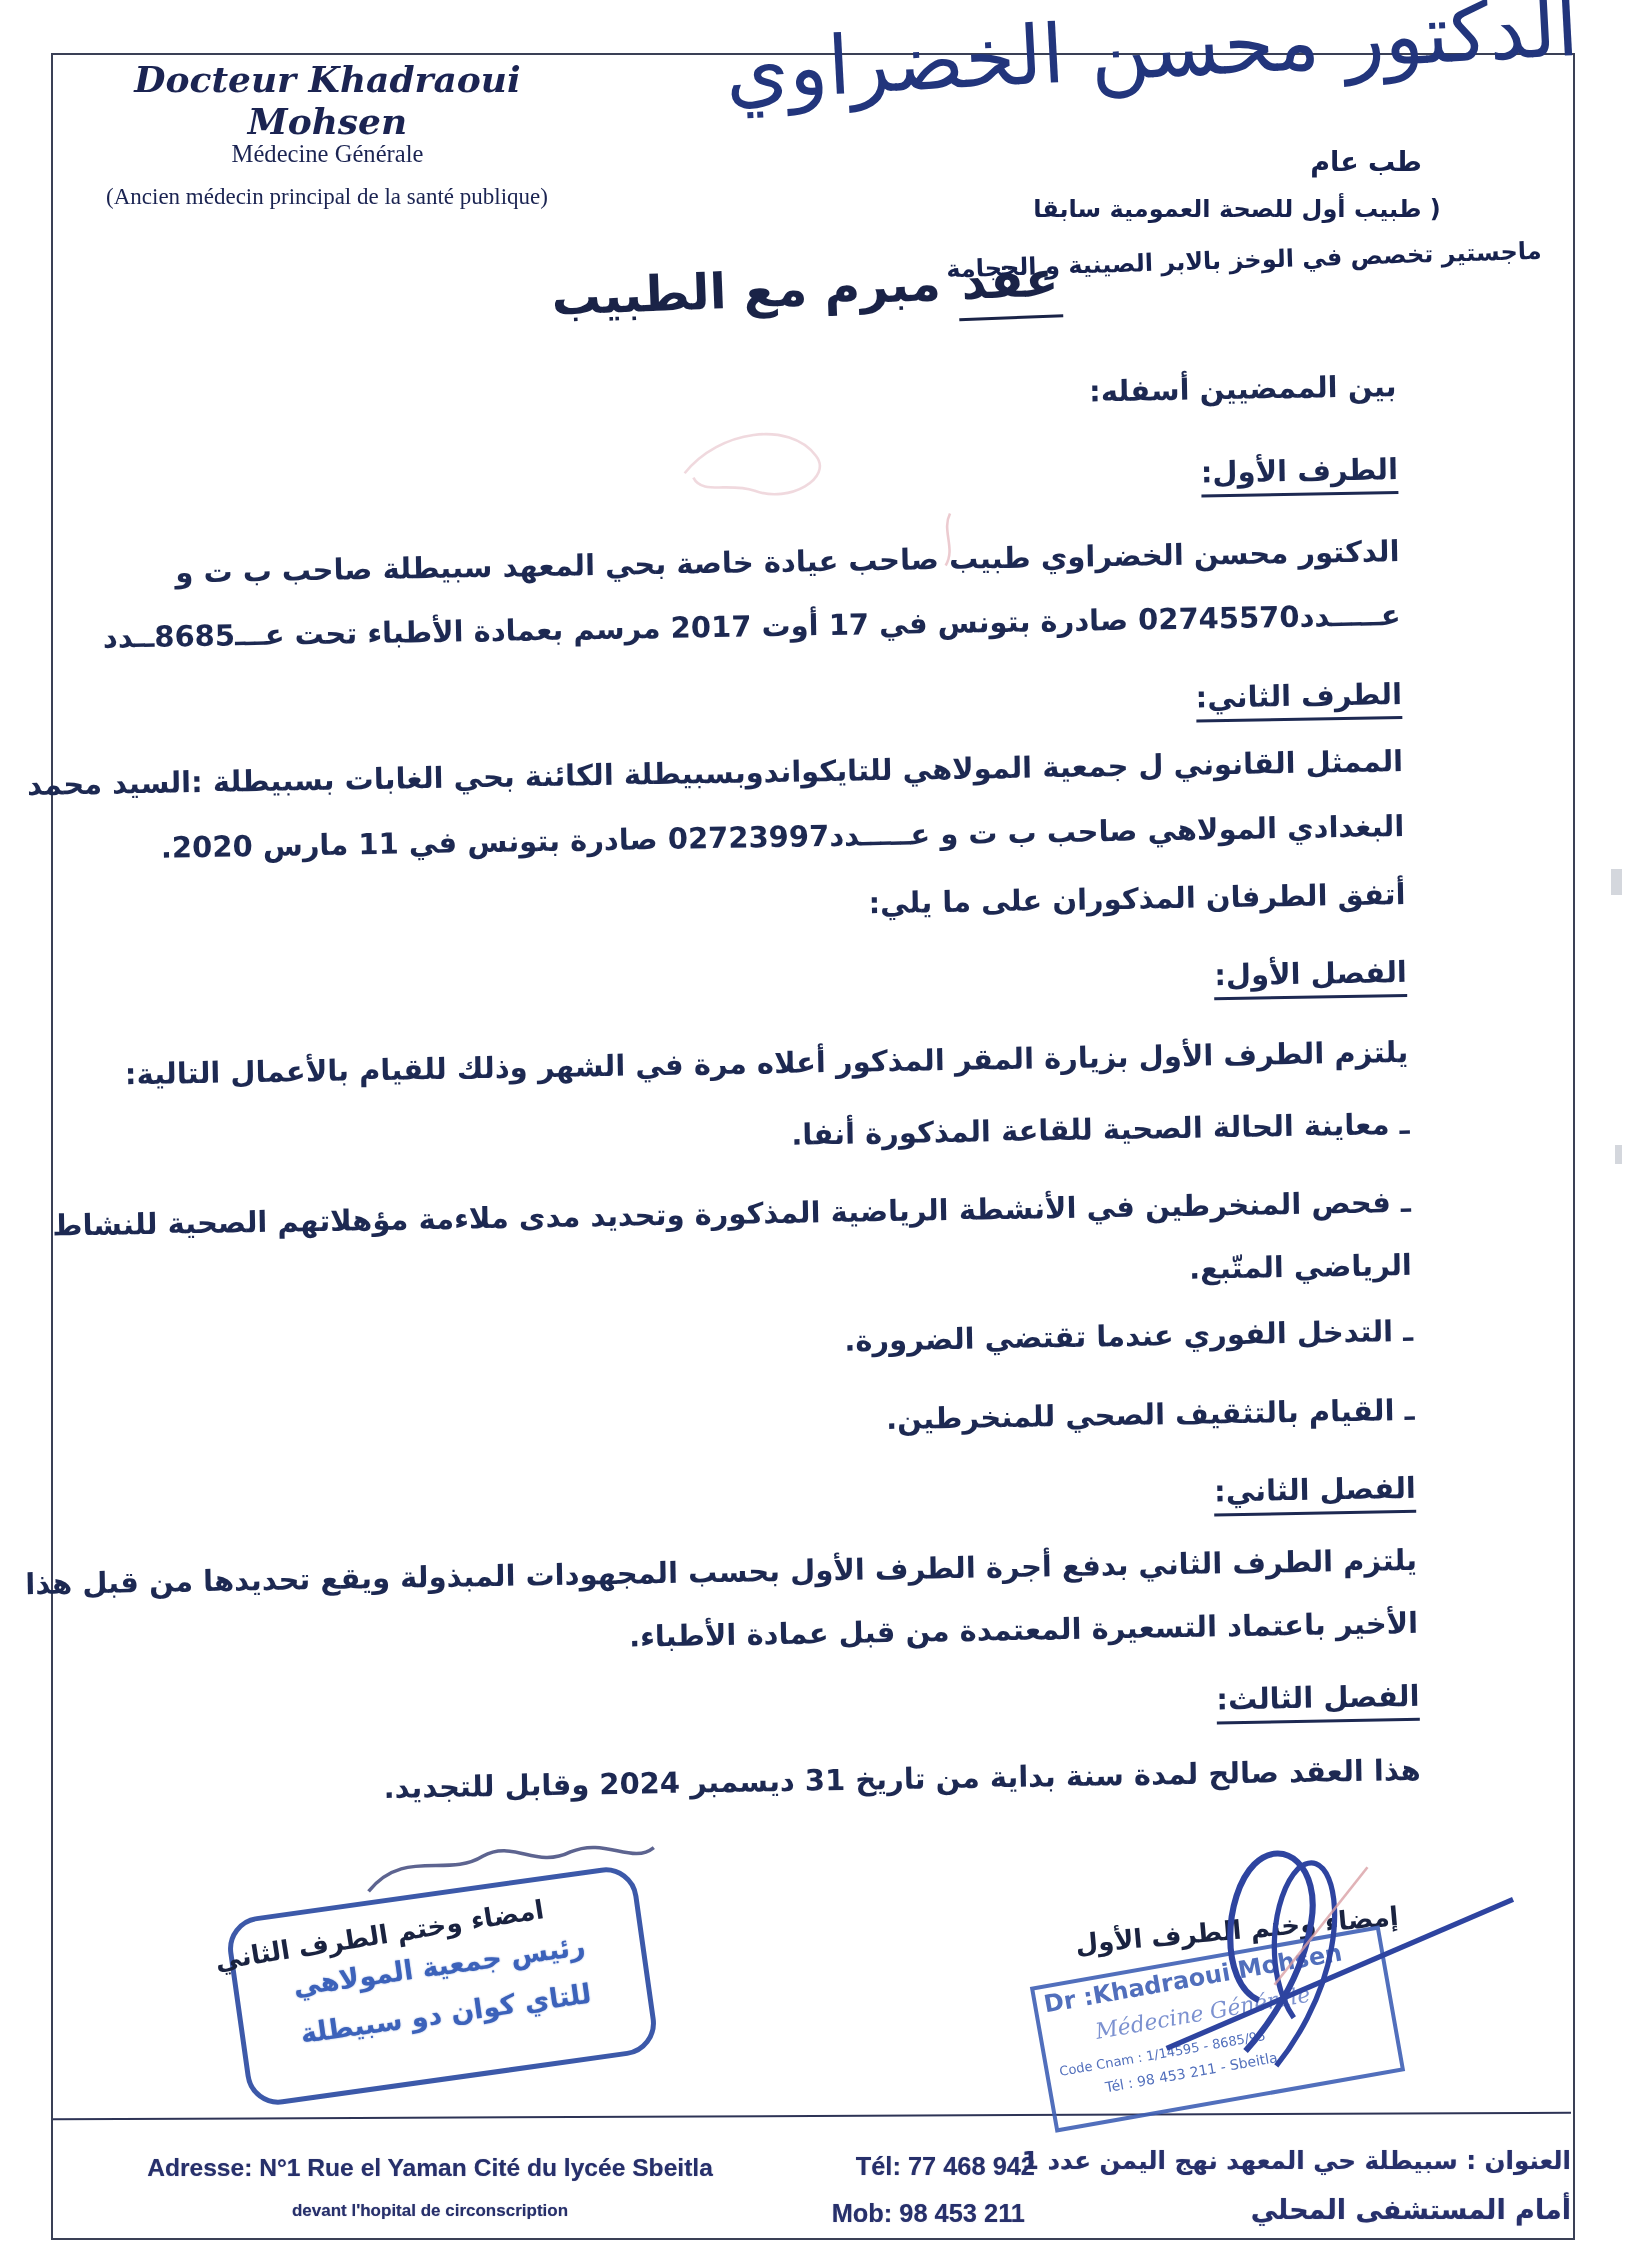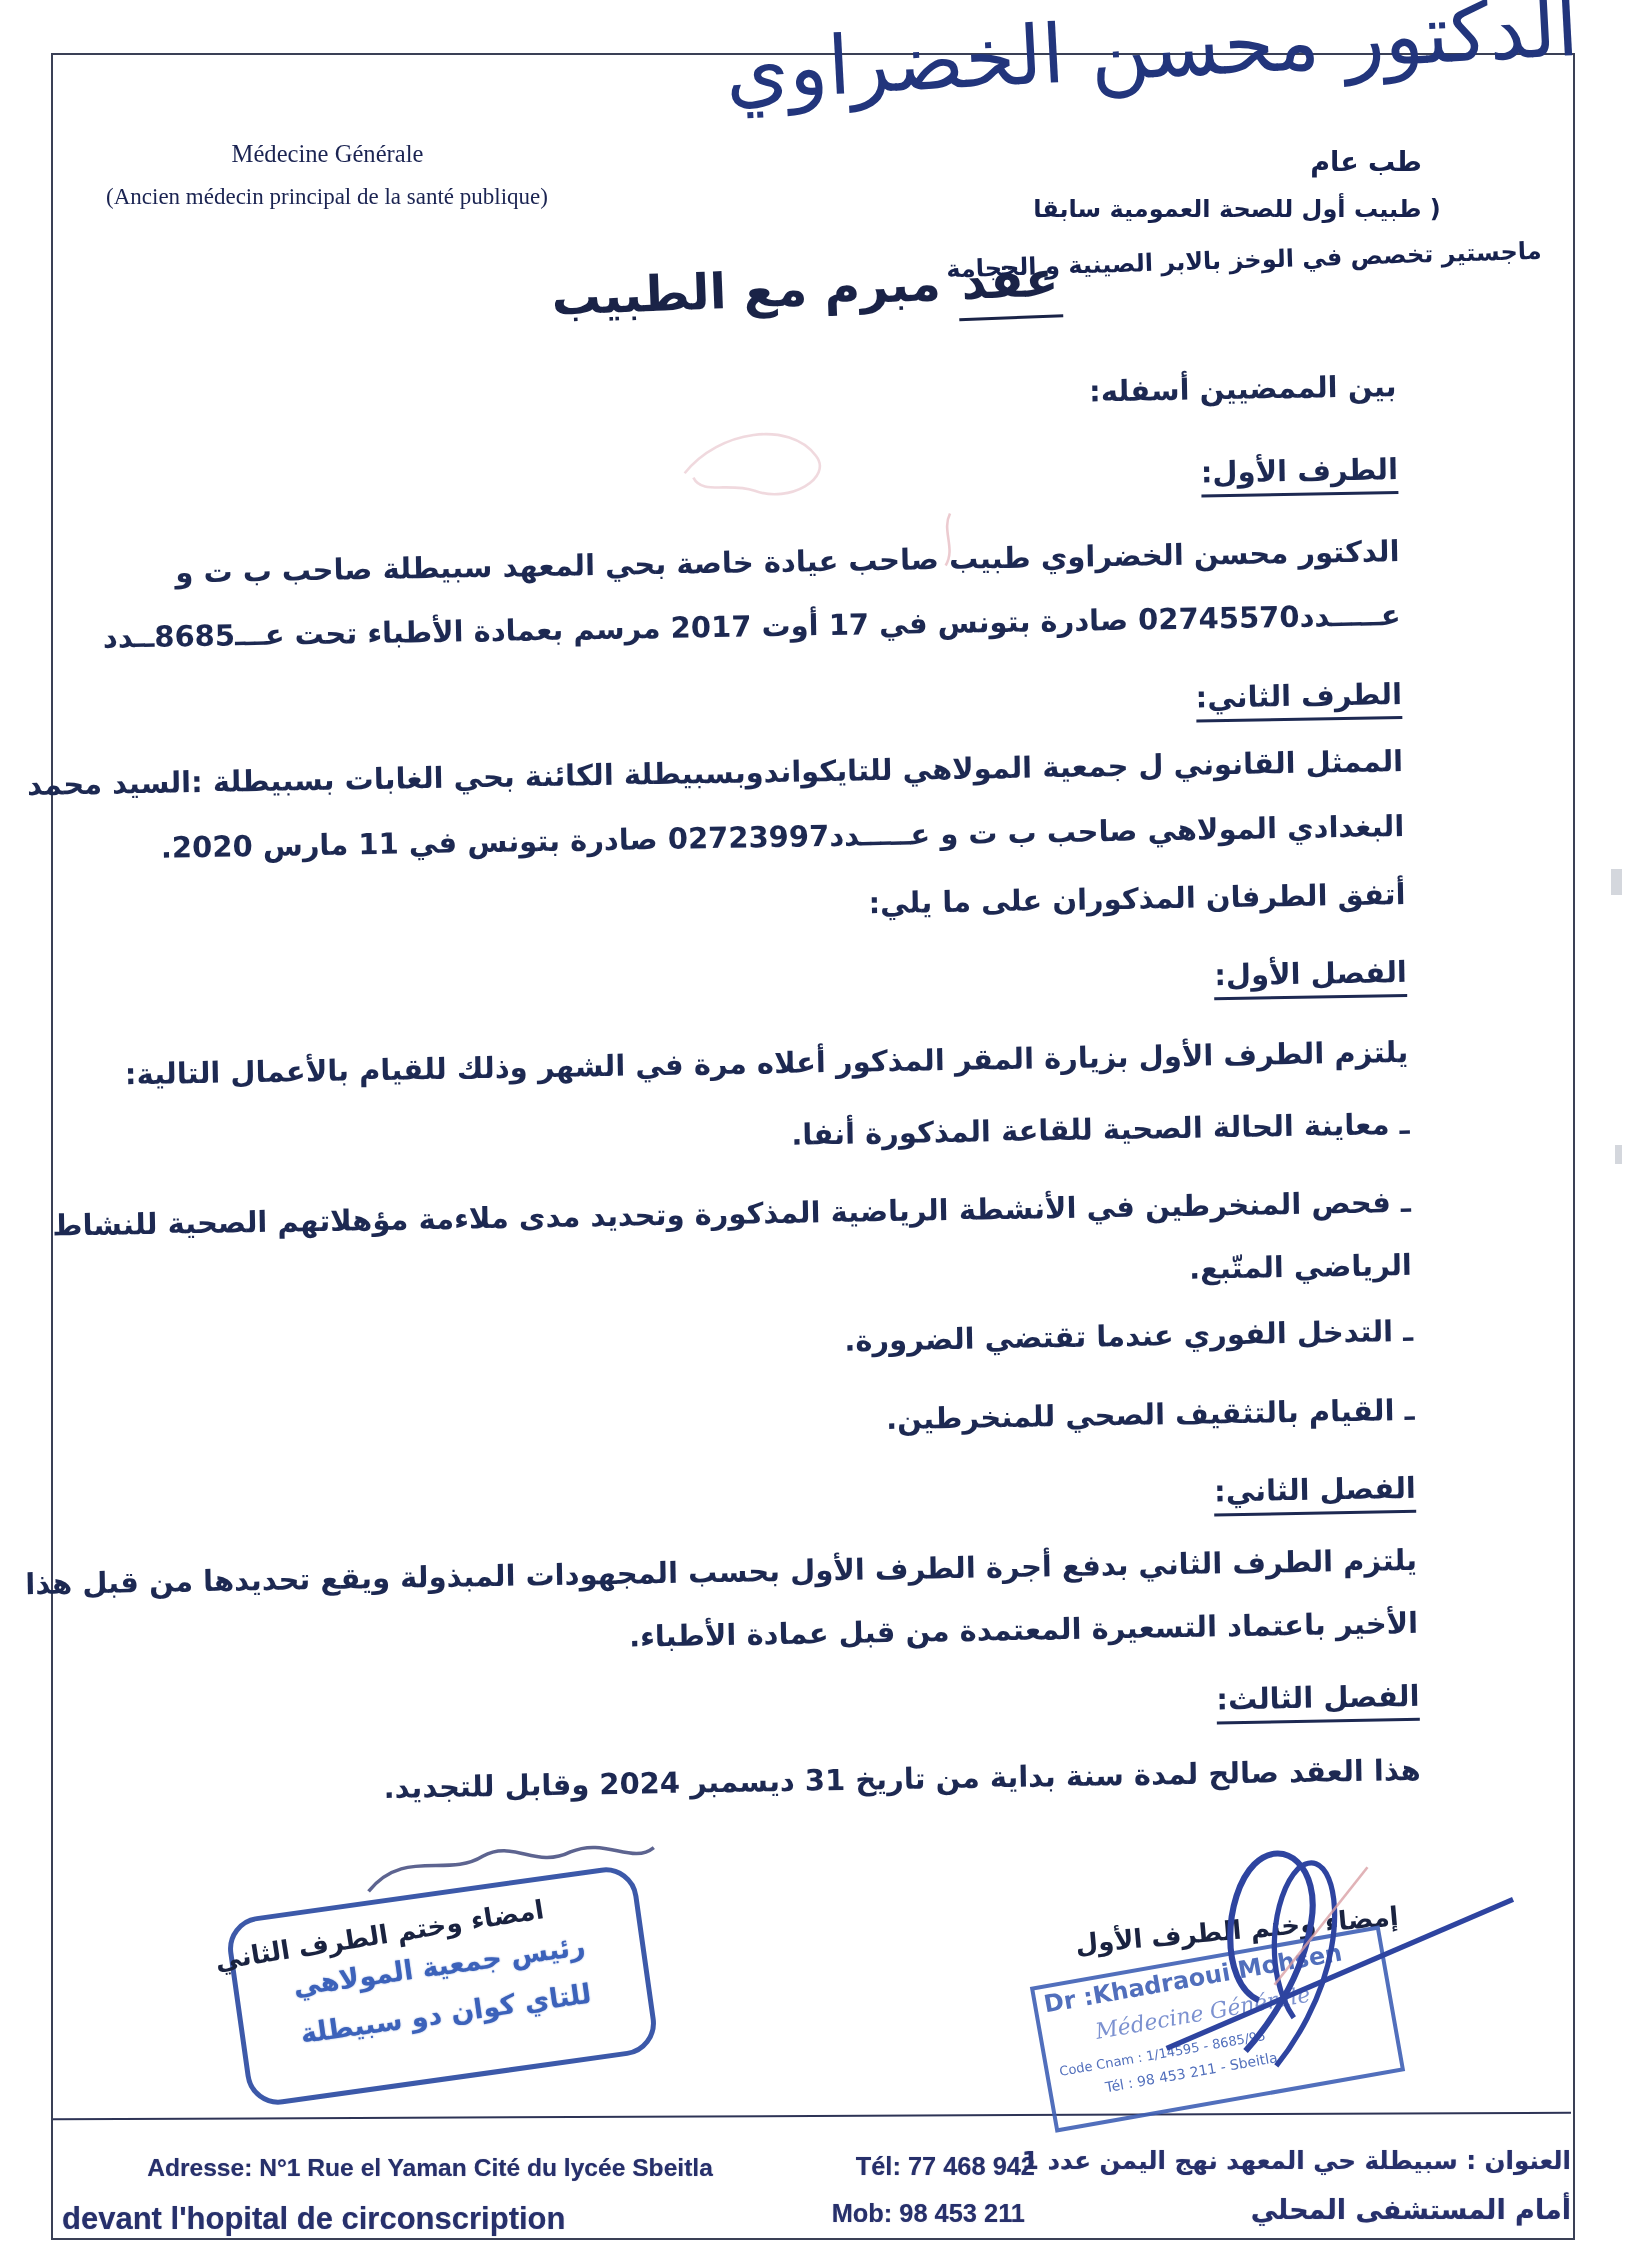--- a/index.html
+++ b/index.html
@@ -39,37 +39,38 @@
   .stamp1{left:1040px;top:1955px;width:347px;height:140px;border:4.4px solid #3f60b5;transform:rotate(-10deg);
           color:#3f60b5;opacity:.9;}
   .stamp1 div{position:absolute;white-space:nowrap;}
   .s1l1{left:7px;top:1.8px;font-size:24px;font-weight:bold;}
   .s1l2{left:53px;top:39px;font-size:22px;font-style:italic;color:#6e86cb;font-family:"DejaVu Serif",serif;}
   .s1l3{left:10.5px;top:77px;font-size:13px;}
   .s1l4{left:53px;top:100px;font-size:14px;}
   
   .foot{font-weight:bold;color:#27306b;text-shadow:0 0 0.9px rgba(39,48,107,.5);text-align:right;}
   .f-fr1{left:79px;top:2154px;width:702px;text-align:center;font-size:24.6px;font-family:"Liberation Sans",sans-serif;}
-  .f-fr2{left:62px;top:2201px;width:702px;text-align:left;font-size:31px;font-family:"Liberation Sans",sans-serif;}
+  .f-fr2{left:79px;top:2201px;width:702px;text-align:center;font-size:17px;font-family:"Liberation Sans",sans-serif;}
   .f-tel{left:772px;top:2152px;width:263px;font-size:25.4px;font-family:"Liberation Sans",sans-serif;}
   .f-mob{left:762px;top:2199px;width:263px;font-size:25.4px;font-family:"Liberation Sans",sans-serif;}
   .f-ar1{left:1009px;top:2146px;width:562px;text-align:right;font-size:24.6px;}
   .f-ar2{left:1009px;top:2194px;width:562px;text-align:right;font-size:27px;}
   
   .mark{background:#c2c6ce;opacity:.7;}
   svg{overflow:visible;}
 </style>
 </head>
 <body>
 
 <div class="page">
 
   <div class="abs frame"></div>
   <div class="abs sep"></div>
 
+  <div class="abs hl hl-name">Docteur Khadraoui Mohsen</div>
   <div class="abs hl hl-spec">Médecine Générale</div>
   <div class="abs hl hl-former">(Ancien médecin principal de la santé publique)</div>
 
   <div class="abs ar hr-callig">الدكتور محسن الخضراوي</div>
   <div class="abs ar hr-spec">طب عام</div>
   <div class="abs ar hr-former">( طبيب أول للصحة العمومية سابقا</div>
   <div class="abs ar hr-master">ماجستير تخصص في الوخز بالابر الصينية و الحجامة</div>
 
   <div class="abs ar title">
     <span class="u">عقد</span><span> مبرم مع الطبيب</span>

